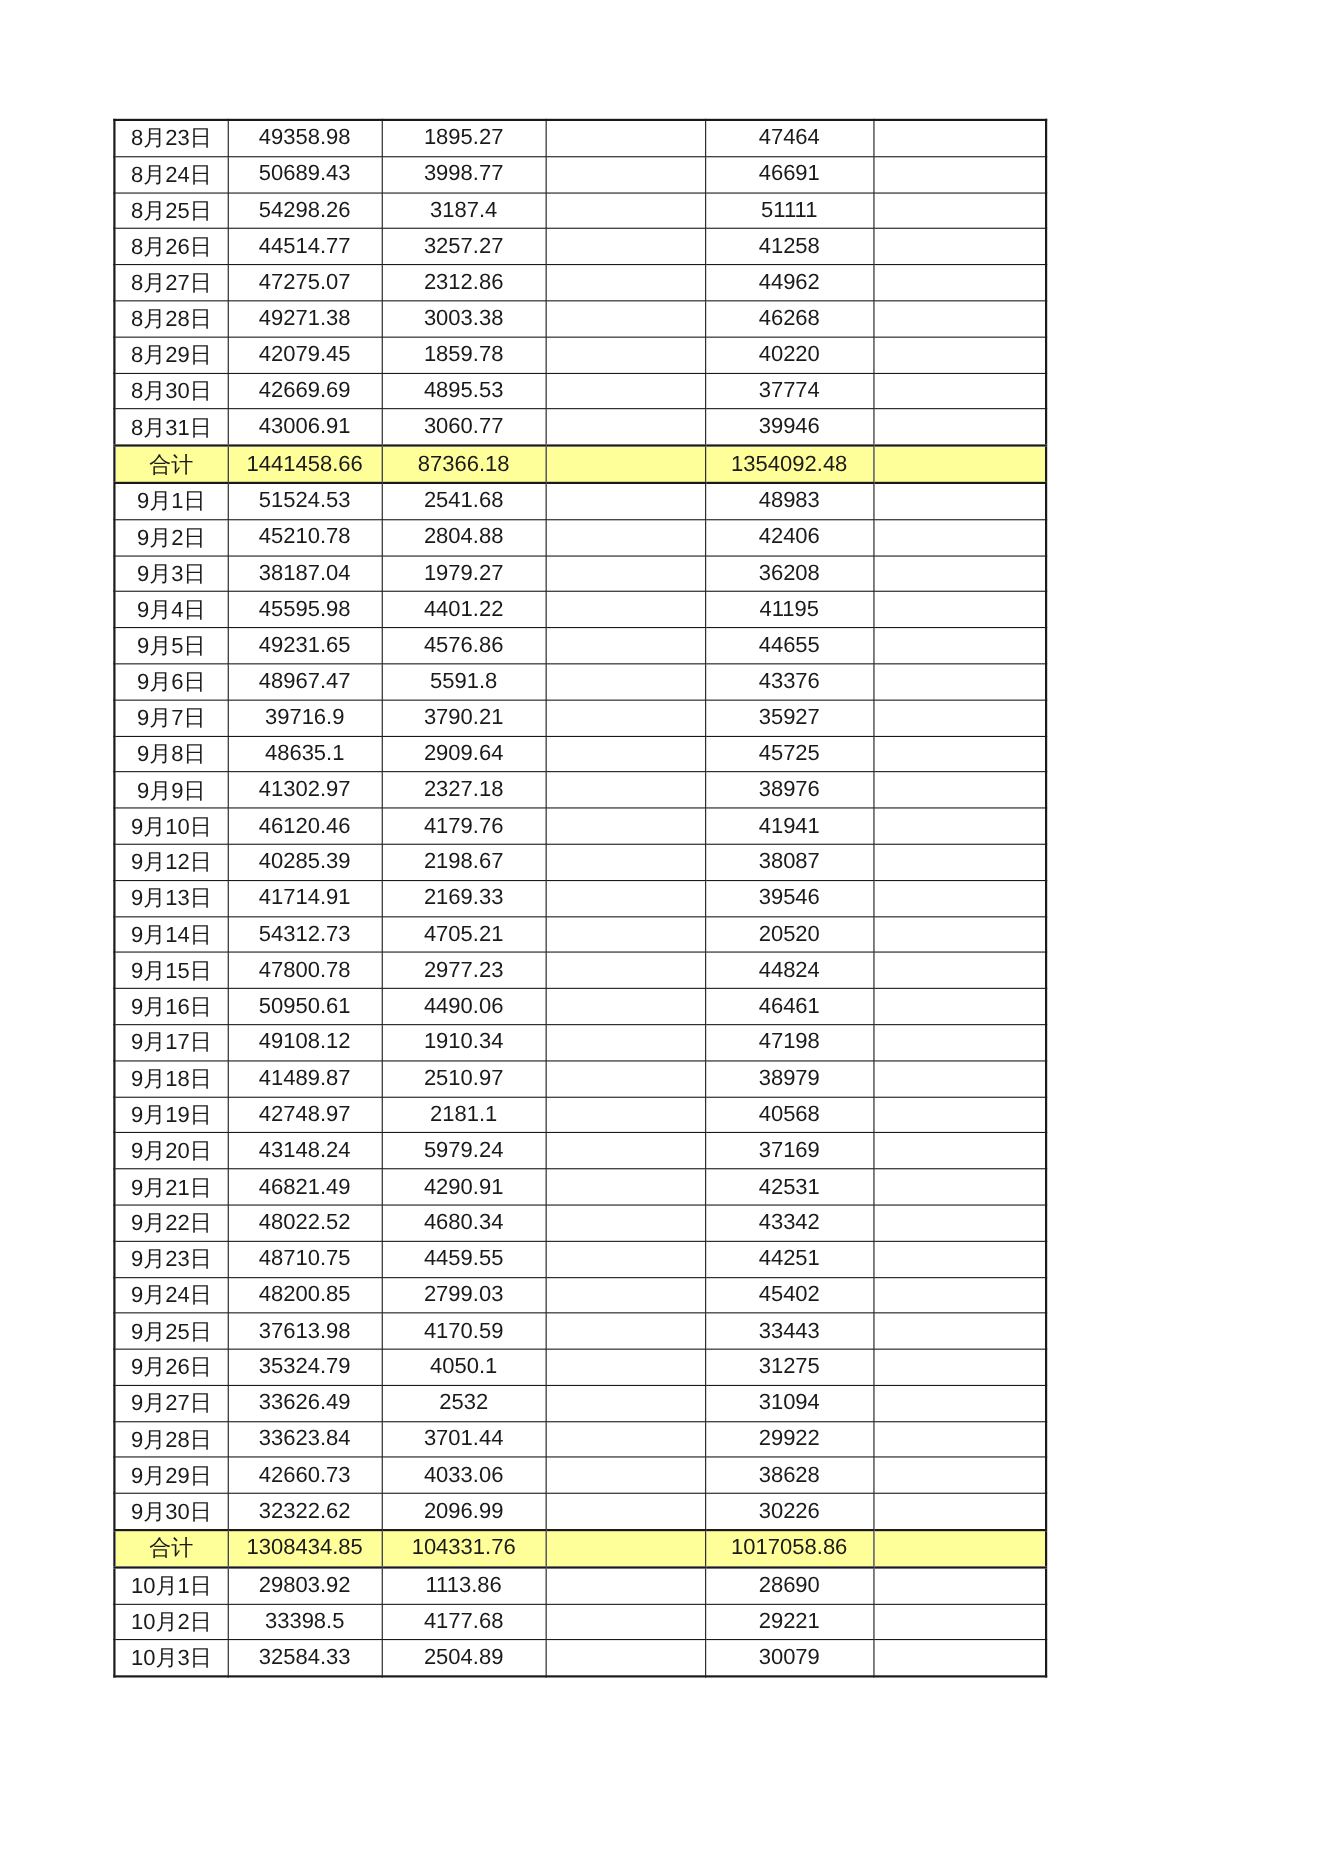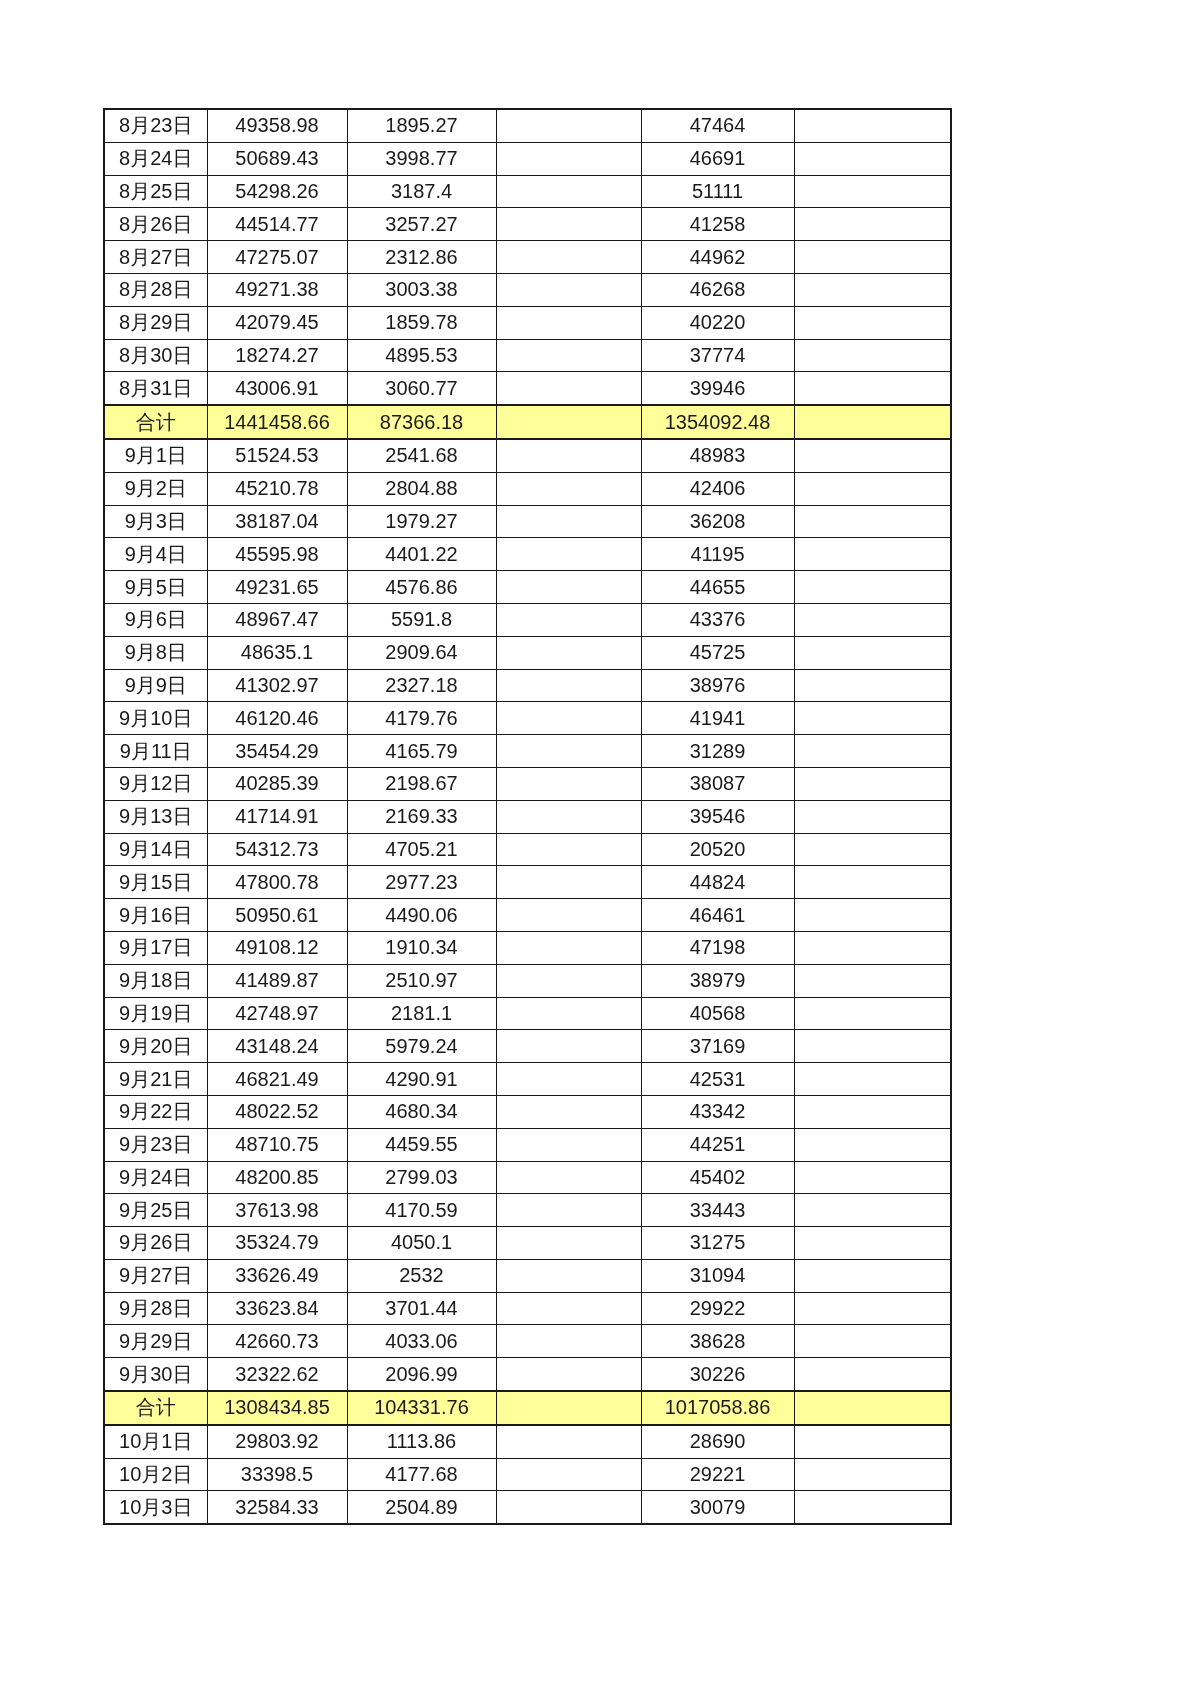--- a/index.html
+++ b/index.html
@@ -108,21 +108,21 @@
         <tr>
     <td>8月29日</td>
     <td>42079.45</td>
     <td>1859.78</td>
     <td></td>
     <td>40220</td>
     <td></td>
   </tr>
         <tr>
     <td>8月30日</td>
-    <td>18274.27</td>
+    <td>42669.69</td>
     <td>4895.53</td>
     <td></td>
     <td>37774</td>
     <td></td>
   </tr>
         <tr>
     <td>8月31日</td>
     <td>43006.91</td>
     <td>3060.77</td>
     <td></td>
@@ -179,20 +179,28 @@
   </tr>
         <tr>
     <td>9月6日</td>
     <td>48967.47</td>
     <td>5591.8</td>
     <td></td>
     <td>43376</td>
     <td></td>
   </tr>
         <tr>
+    <td>9月7日</td>
+    <td>39716.9</td>
+    <td>3790.21</td>
+    <td></td>
+    <td>35927</td>
+    <td></td>
+  </tr>
+        <tr>
     <td>9月8日</td>
     <td>48635.1</td>
     <td>2909.64</td>
     <td></td>
     <td>45725</td>
     <td></td>
   </tr>
         <tr>
     <td>9月9日</td>
     <td>41302.97</td>
@@ -200,28 +208,20 @@
     <td></td>
     <td>38976</td>
     <td></td>
   </tr>
         <tr>
     <td>9月10日</td>
     <td>46120.46</td>
     <td>4179.76</td>
     <td></td>
     <td>41941</td>
-    <td></td>
-  </tr>
-        <tr>
-    <td>9月11日</td>
-    <td>35454.29</td>
-    <td>4165.79</td>
-    <td></td>
-    <td>31289</td>
     <td></td>
   </tr>
         <tr>
     <td>9月12日</td>
     <td>40285.39</td>
     <td>2198.67</td>
     <td></td>
     <td>38087</td>
     <td></td>
   </tr>

